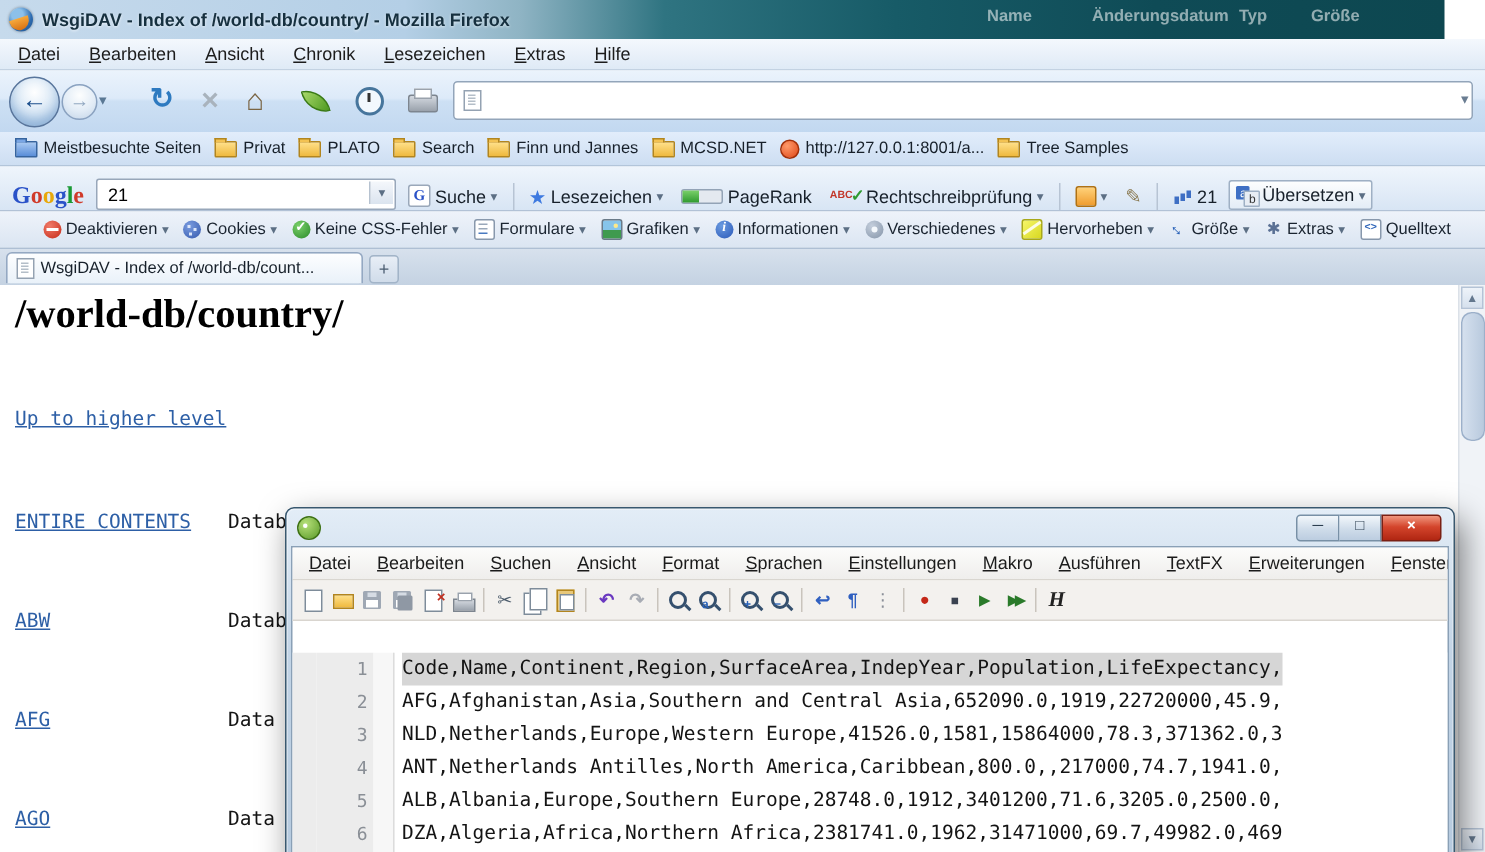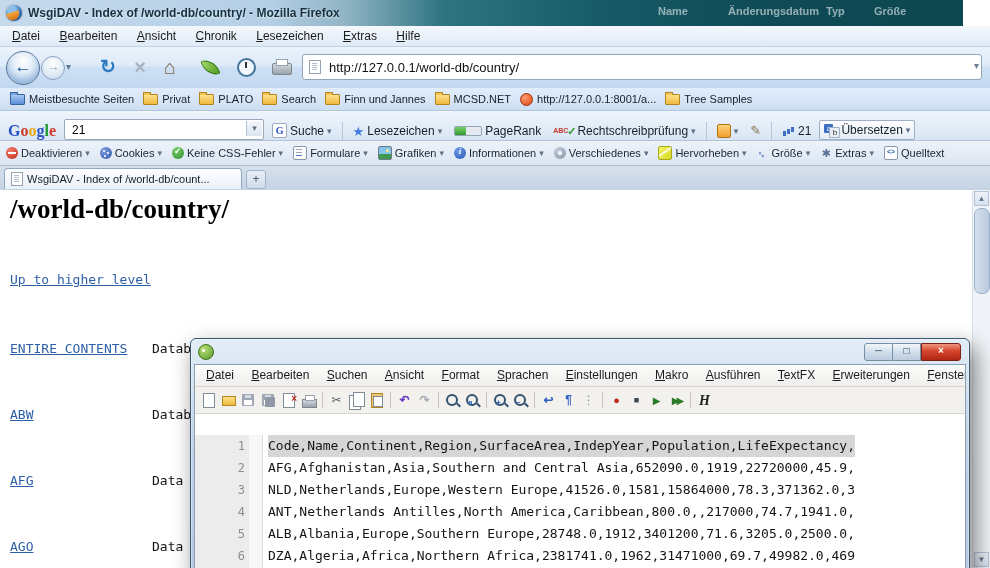--- a/index.html
+++ b/index.html
@@ -92,21 +92,21 @@
   .gcount{width:13px;height:11px;display:inline-block;position:relative;}
   .gcount::before{content:"";position:absolute;left:1px;bottom:1px;width:3px;height:5px;background:#3e6fc4;box-shadow:4px -2px 0 #3e6fc4,8px -4px 0 #3e6fc4;}
   .gtrans{border:1px solid #9fb0c4;background:linear-gradient(#fdfefe,#e3ecf6);}
   .gab{width:14px;height:12px;position:relative;}
   .gab::before{content:"a";position:absolute;left:0;top:0;width:9px;height:9px;background:#3e6fc4;color:#fff;font-size:8px;line-height:9px;text-align:center;border-radius:1px;}
   .gab::after{content:"b";position:absolute;left:5px;top:3px;width:9px;height:9px;background:#e8edf4;border:1px solid #9fb0c4;color:#333;font-size:8px;line-height:9px;text-align:center;border-radius:1px;}
 
   
   .ff-dev{top:141px;left:0;width:990px;height:25px;background:linear-gradient(#eef3fa,#dbe5f2);
     border-bottom:1px solid #aebfd4;display:flex;align-items:center;padding-left:6px;box-sizing:border-box;
-    font-size:11px;color:#1a2430;white-space:nowrap;overflow:hidden;gap:10px;}
+    font-size:11px;color:#1a2430;white-space:nowrap;overflow:hidden;gap:10px;justify-content:center;}
   .dv{display:inline-flex;align-items:center;gap:3px;}
   .di{width:12px;height:12px;display:inline-block;position:relative;border-radius:2px;}
   .di-disable{border-radius:50%;background:radial-gradient(circle at 35% 30%,#f07a68,#c62a18);}
   .di-disable::after{content:"";position:absolute;left:2px;top:5px;width:8px;height:2px;background:#fff;}
   .di-cookie{border-radius:50%;background:radial-gradient(circle at 35% 30%,#7a9ce0,#3458ac);}
   .di-cookie::after{content:"";position:absolute;left:3px;top:3px;width:2px;height:2px;background:#dce6fa;box-shadow:4px 2px 0 #dce6fa,1px 5px 0 #dce6fa;}
   .di-cssok{border-radius:50%;background:radial-gradient(circle at 35% 30%,#7ad06a,#2a8a2a);}
   .di-cssok::after{content:"\2713";position:absolute;left:2px;top:-1px;color:#fff;font-size:9px;font-weight:bold;}
   .di-form{background:#fff;border:1px solid #8898ac;}
   .di-form::after{content:"";position:absolute;left:2px;top:2px;width:6px;height:1px;background:#9aa8ba;box-shadow:0 3px 0 #9aa8ba,0 6px 0 #4a7ac0;}
@@ -240,21 +240,20 @@
         <i></i>
       </div>
     <div class="abs nav-glyph g-clock">
         <i></i>
       </div>
     <div class="abs nav-glyph g-print">
         <i></i>
       </div>
     <div class="abs urlbar">
       <span class="icn icn-page" style="position:absolute;left:6px;top:5px"></span>
-      <input type="text" value="http://127.0.0.1/world-db/country/" style="">
       <span class="url-caret">▾</span>
     </div>
   </div>
 
   <div class="abs ff-bm">
     <span class="bm">
         <span class="icn icn-folder blue"></span>
         <span>Meistbesuchte Seiten</span>
       </span>
     <span class="bm">

